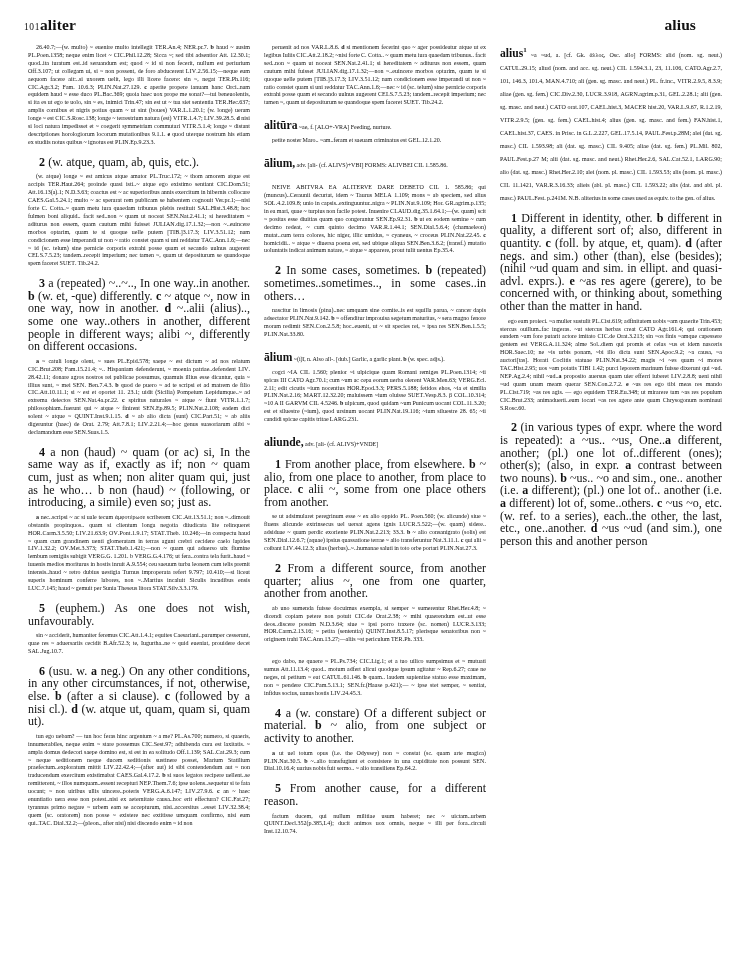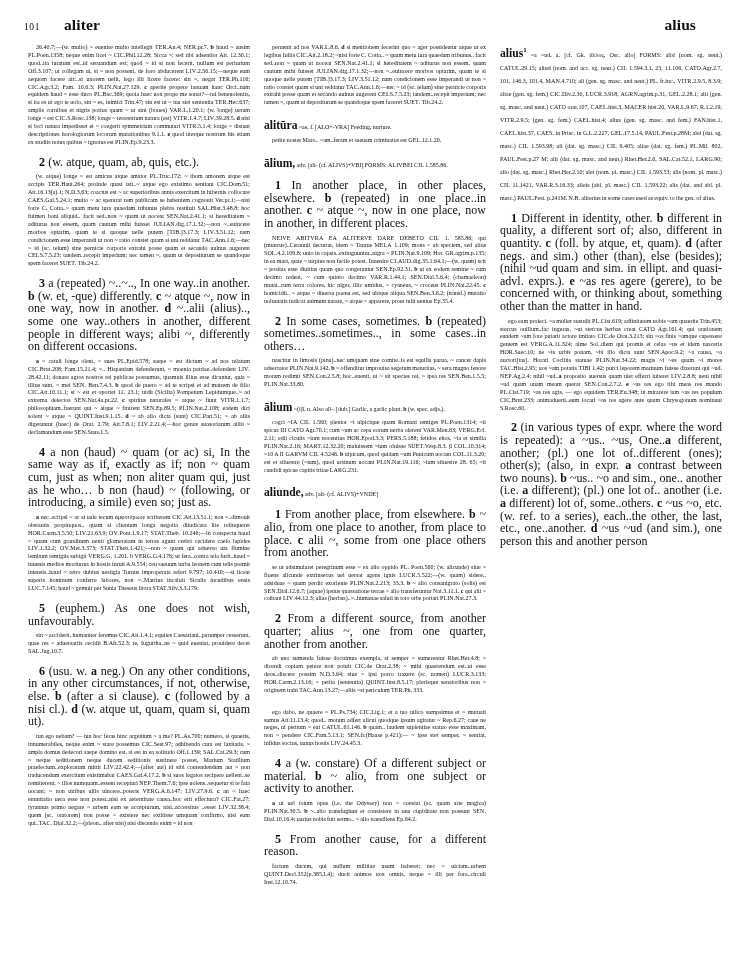--- a/index.html
+++ b/index.html
@@ -23,21 +23,21 @@
   }
 
   
   .runhead {
     position: relative;
     height: 44px;
     margin: 0 24px 0 24px;
   }
   .runhead .left {
     position: absolute;
-    left: 40px;
+    left: 16px;
     top: 16px;
     font-size: 15.5px;
     font-weight: bold;
     letter-spacing: 0.1px;
   }
   .runhead .center {
     position: absolute;
     left: 0; right: 0;
     top: 22px;
     text-align: left;
@@ -156,21 +156,20 @@
       </div>
     <div class="col" id="col-2">
         <p class="cit ind">peruenit ad nos <span class="sc">VAR</span>.L.8.6.    <b>d</b> si mentionem fecerint quo ~ ager possideatur atque ut ex legibus Iuliis <span class="sc">CIC</span>.Att.2.18.2; ~nisi forte C. Cotta.. ~ quam metu iura quaedam tribunus.. facit sed..non ~ quam ut noceat <span class="sc">SEN</span>.Nat.2.41.1; si hereditatem ~ aditurus non essem, quam cautum mihi fuisset <span class="sc">JULIAN</span>.dig.17.1.32;—non ~..euincere morbos optarim, quam te si quoque uelle putem [<span class="sc">TIB</span>.]3.17.3; <span class="sc">LIV</span>.3.51.12; nam condicionem esse imperandi ut non ~ ratio constet quam si uni reddatur <span class="sc">TAC</span>.Ann.1.6;—nec ~ id (sc. telum) sine pernicie corporis extrahi posse quam et secando uulnus augerent <span class="sc">CELS</span>.7.5.23; tandem..recepit imperium; nec tamen ~, quam ut depositurum se quandoque spem faceret <span class="sc">SUET</span>. Tib.24.2.</p>
         <div class="gap-l"></div>
         <p class="hw"><span class="word">alitūra</span><span class="cit" style="font-size: 6px; line-height: 7.9px;"> ~ae, f. [ALO+-VRA] Feeding, nurture.</span></p>
         <div class="gap-s"></div>
         <p class="cit ind">petite noster Maro.. ~am..feram et saeuam criminatus est <span class="sc">GEL</span>.12.1.20.</p>
         <div class="gap-l"></div>
         <p class="hw"><span class="word">ālium,</span><span class="cit" style="font-size: 6px; line-height: 7.9px;"> adv. [ali- (cf. ALIVS)+VBI] FORMS: <span class="sc">ALIVBEI</span> <span class="sc">CIL</span> 1.585.86.</span></p>
         <div class="gap-m"></div>
-        <p class="def ind"><b class="num">1</b> In another place, in other places, elsewhere. <b>b</b> (repeated) in one place..in another. <b>c</b> ~ atque ~, now in one place, now in another, in different places.</p>
         <div class="gap-s"></div>
         <p class="cit ind"><span class="sc">NEIVE</span> <span class="sc">ABITVRA</span> <span class="sc">EA</span> <span class="sc">ALITERVE</span> <span class="sc">DARE</span> <span class="sc">DEBETO</span> <span class="sc">CIL</span> 1. 585.86; qui (muncus)..Ceraunii decurtat, idem ~ Taurus <span class="sc">MELA</span> 1.109; mons ~ ab speciem, sed alius <span class="sc">SOL</span>.4.2.109.8; unio in capsis..extinguuntur..nigra ~ <span class="sc">PLIN</span>.Nat.9.109; Hor. <span class="sc">GR</span>.agrim.p.135; in ea mari, quae ~ turpius non facile potest. Inuenire <span class="sc">CLAUD</span>.dig.35.1.64.1;—(w. quam) scit ~ positas esse diuitias quam quo congerantur <span class="sc">SEN</span>.Ep.92.31.    <b>b</b> ut ex eodem semine ~ cum decimo redeat, ~ cum quinto decimo <span class="sc">VAR</span>.R.1.44.1; <span class="sc">SEN</span>.Dial.5.6.4; (chamaeleon) mutat..cum terra colores, hic niger, illic umidus, ~ cyaneus, ~ croceus <span class="sc">PLIN</span>.Nat.22.45.    <b>c</b> homicidii.. ~ atque ~ diuersa poena est, sed ubique aliqua <span class="sc">SEN</span>.Ben.3.6.2; (transf.) mutatio uoluntatis indicat animum natare, ~ atque ~ apparere, prout tulit uentus Ep.35.4.</p>
         <div class="gap-m"></div>
         <p class="def ind"><b class="num">2</b> In some cases, sometimes. <b>b</b> (repeated) sometimes..sometimes.., in some cases..in others…</p>
         <div class="gap-s"></div>
         <p class="cit ind">nascitur in limosis (pina)..nec umquam sine comite..is est squilla parua, ~ cancer dapis adsectator <span class="sc">PLIN</span>.Nat.9.142. <b>b</b> ~ offenditur improuisa segetum maturitas, ~ sera magno fenore moram redimit <span class="sc">SEN</span>.Con.2.5.8; hoc..euenit, ut ~ sit species rei, ~ ipsa res <span class="sc">SEN</span>.Ben.1.5.5; <span class="sc">PLIN</span>.Nat.33.80.</p>
         <div class="gap-l"></div>
         <p class="hw"><span class="word">ālium</span><span class="cit" style="font-size: 6px; line-height: 7.9px;"> ~(i)ī, n. Also all-. [dub.] Garlic, a garlic plant. <b>b</b> (w. spec. adjs.).</span></p>
         <div class="gap-s"></div>
         <p class="cit ind">cogci ~<span class="sc">IA</span> <span class="sc">CIL</span> 1.560; plenior ~i ulpicique quam Romani remiges <span class="sc">PL</span>.Poen.1314; ~ii spicas <span class="sc">III</span> <span class="sc">CATO</span> Agr.70.1; cum ~um ac cepa eorum uerba olerent <span class="sc">VAR</span>.Men.63; <span class="sc">VERG</span>.Ecl. 2.11; edit cicutis ~ium nocentius <span class="sc">HOR</span>.Epod.3.3; <span class="sc">PERS</span>.5.188; fetidos ehos, ~ia et similia <span class="sc">PLIN</span>.Nat.2.16; <span class="sc">MART</span>.12.32.20; maluissem ~ium oluisse <span class="sc">SUET</span>.Vesp.8.3.    β <span class="sc">COL</span>.10.314; ~10 A <span class="sc">II</span> <span class="sc">GARVM</span> <span class="sc">CIL</span> 4.5246.    <b>b</b> ulpicum, quod quidam ~um Punicum uocant <span class="sc">COL</span>.11.3.20; est et siluestre (~ium), quod ursinum uocant <span class="sc">PLIN</span>.Nat.19.116; ~ium siluestre 28. 65; ~ii candidi spicae capitis tritae <span class="sc">LARG</span>.231.</p>

